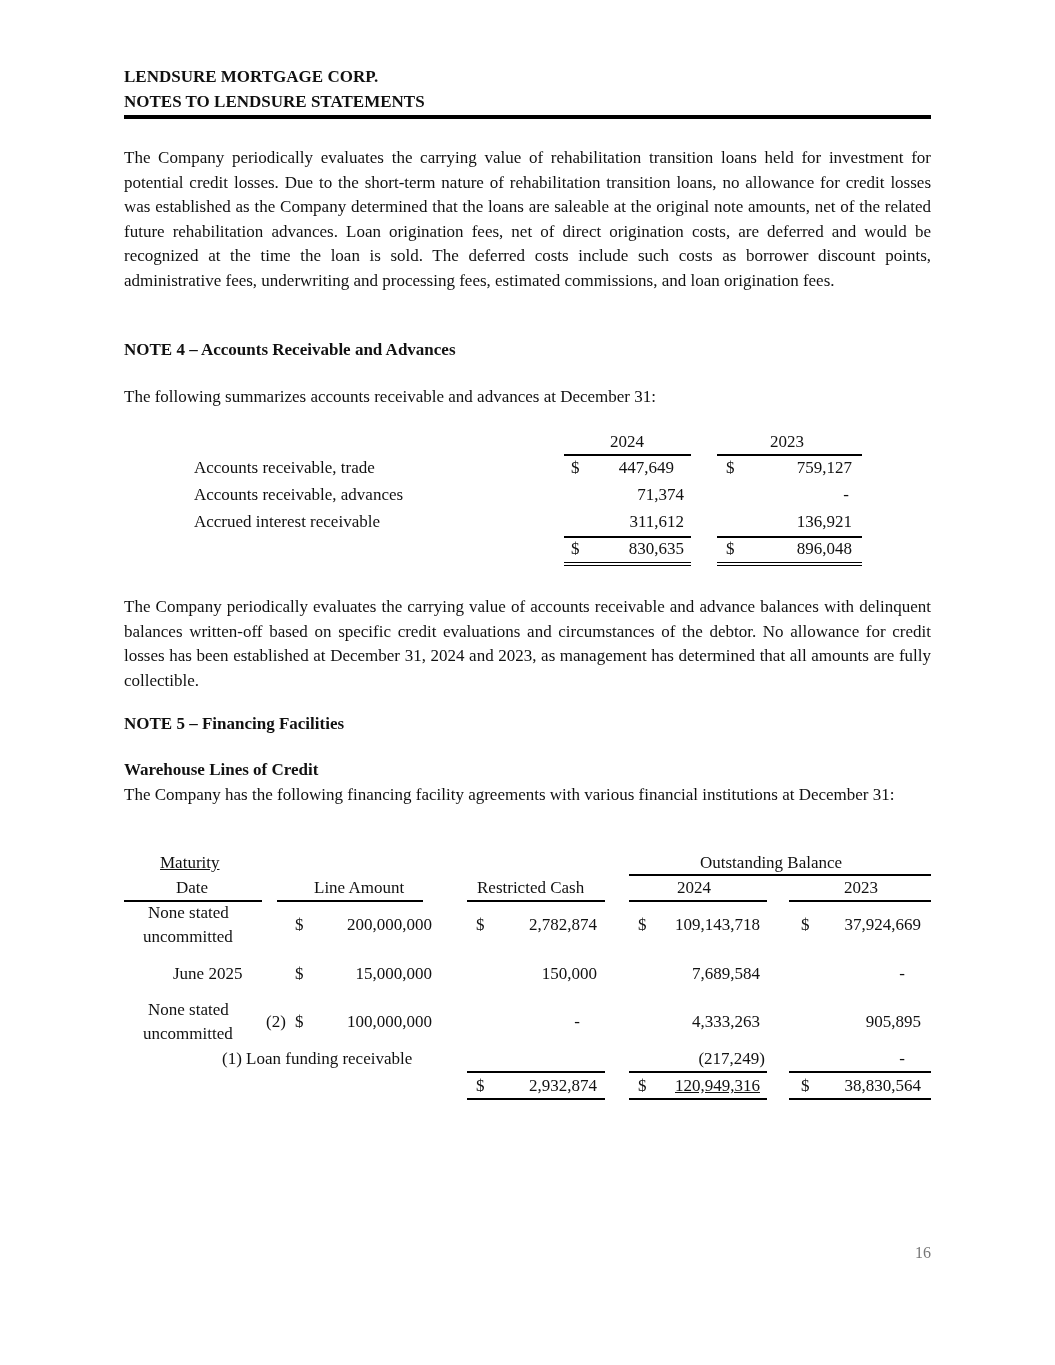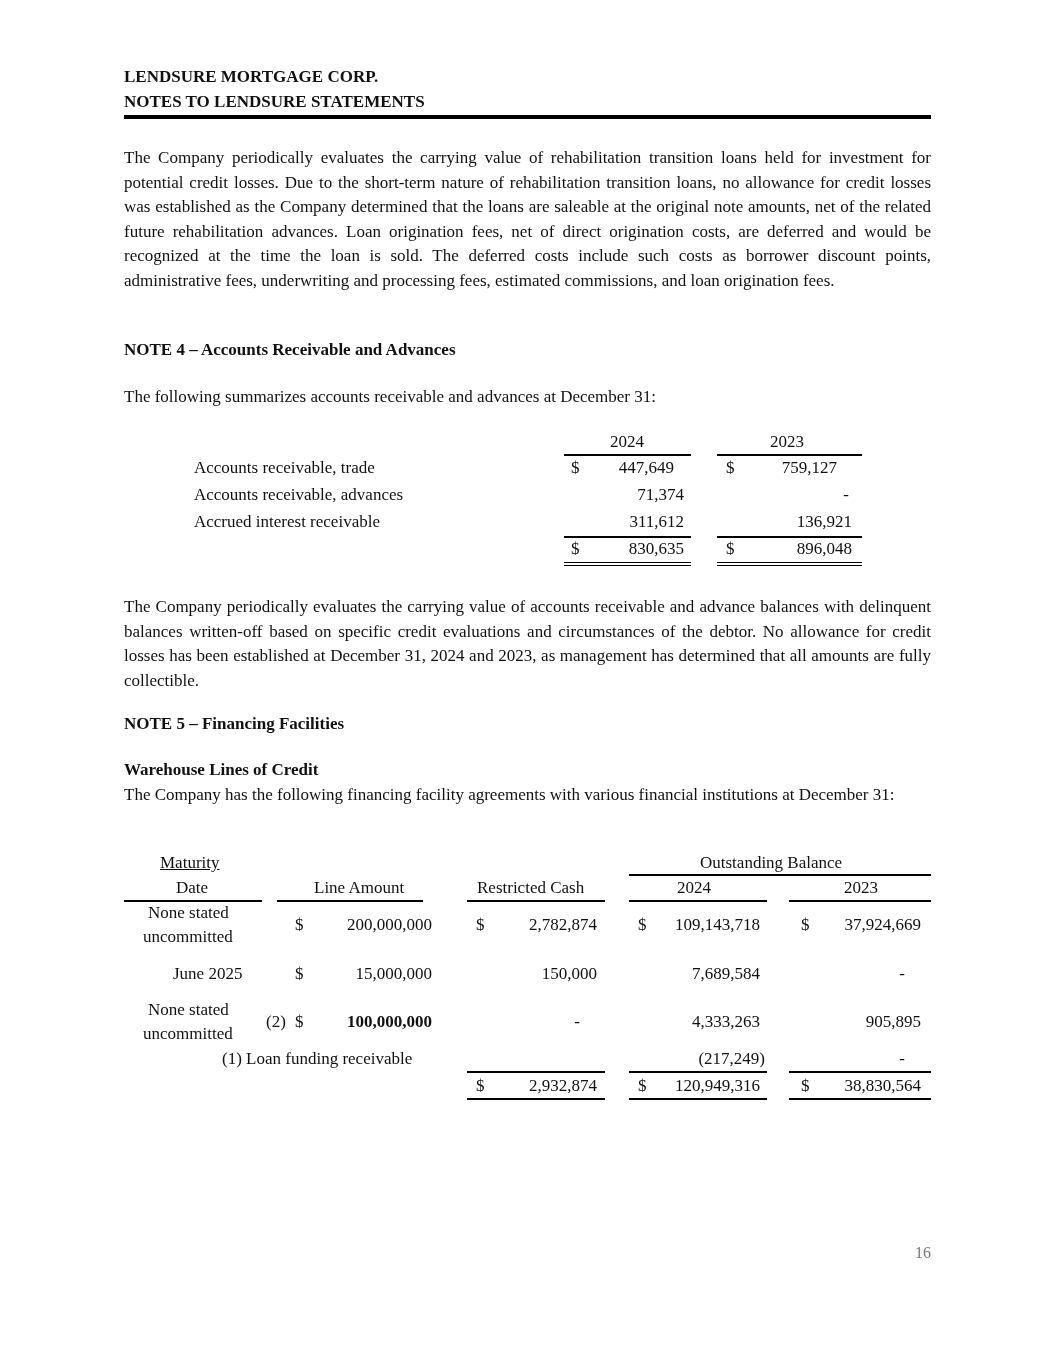--- a/index.html
+++ b/index.html
@@ -36,21 +36,21 @@
     <div class="cell" style="left:416px;top:2px;">2024</div>
     <div class="cell" style="left:576px;top:2px;">2023</div>
     <div class="line" style="left:370px;top:24px;width:127px;"></div>
     <div class="line" style="left:523px;top:24px;width:145px;"></div>
 
     <div class="t1row" style="top:28px;">
       <span class="cell" style="left:0;">Accounts receivable, trade</span>
       <span class="cell" style="left:377px;">$</span>
       <span class="cell" style="right:188px;margin-left:40px;">447,649</span>
       <span class="cell" style="left:532px;">$</span>
-      <span class="cell" style="right:25px;">759,127</span>
+      <span class="cell" style="right:10px;">759,127</span>
     </div>
     <div class="t1row" style="top:55px;">
       <span class="cell" style="left:0;">Accounts receivable, advances</span>
       <span class="cell" style="right:178px;">71,374</span>
       <span class="cell" style="right:13px;">-</span>
     </div>
     <div class="t1row" style="top:82px;">
       <span class="cell" style="left:0;">Accrued interest receivable</span>
       <span class="cell" style="right:178px;">311,612</span>
       <span class="cell" style="right:10px;">136,921</span>
@@ -108,40 +108,40 @@
       <span class="cell" style="right:334px;top:111px;">150,000</span>
       <span class="cell" style="right:171px;top:111px;">7,689,584</span>
       <span class="cell" style="right:26px;top:111px;">-</span>
     </div>
 
     <div>
       <span class="cell" style="left:24px;top:147px;">None stated</span>
       <span class="cell" style="left:19px;top:171px;">uncommitted</span>
       <span class="cell" style="left:142px;top:159px;">(2)</span>
       <span class="cell" style="left:171px;top:159px;">$</span>
-      <span class="cell" style="right:499px;top:159px;font-weight:bold;">100,000,000</span>
+      <span class="cell" style="right:499px;top:159px;">100,000,000</span>
       <span class="cell" style="right:351px;top:159px;">-</span>
       <span class="cell" style="right:171px;top:159px;">4,333,263</span>
       <span class="cell" style="right:10px;top:159px;">905,895</span>
     </div>
 
     <div>
       <span class="cell" style="left:98px;top:196px;">(1) Loan funding receivable</span>
       <span class="cell" style="right:166px;top:196px;">(217,249)</span>
       <span class="cell" style="right:26px;top:196px;">-</span>
     </div>
     <div class="line" style="left:343px;top:218px;width:138px;"></div>
     <div class="line" style="left:505px;top:218px;width:138px;"></div>
     <div class="line" style="left:665px;top:218px;width:142px;"></div>
 
     <div>
       <span class="cell" style="left:352px;top:223px;">$</span>
       <span class="cell" style="right:334px;top:223px;">2,932,874</span>
       <span class="cell" style="left:514px;top:223px;">$</span>
-      <span class="cell" style="right:171px;top:223px;">120,949,316</span>
+      <span class="cell" style="right:171px;top:223px;text-decoration:underline;">120,949,316</span>
       <span class="cell" style="left:677px;top:223px;">$</span>
       <span class="cell" style="right:10px;top:223px;">38,830,564</span>
     </div>
     <div class="line" style="left:343px;top:245px;width:138px;"></div>
     <div class="line" style="left:505px;top:245px;width:138px;"></div>
     <div class="line" style="left:665px;top:245px;width:142px;"></div>
   </div>
 </div>
 
 <div class="pgnum">16</div>

